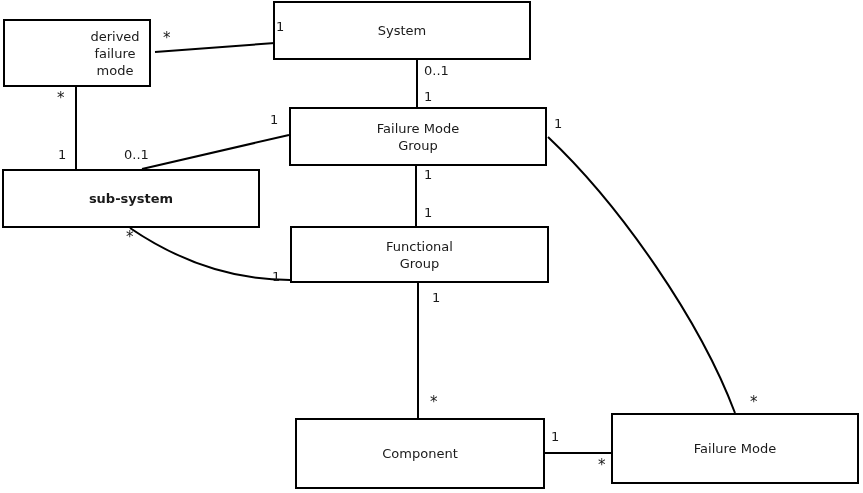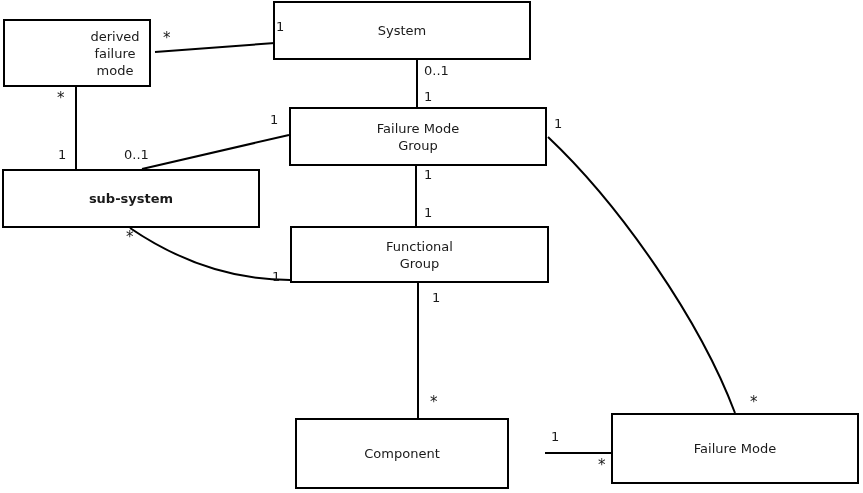--- a/index.html
+++ b/index.html
@@ -89,21 +89,21 @@
         <div class="node-label">Failure Mode
 Group</div>
       </div>
       <div class="node" style="left: 2px; top: 169px; width: 258px; height: 59px; font-weight: bold;">
         <div class="node-label">sub-system</div>
       </div>
       <div class="node" style="left: 290px; top: 226px; width: 259px; height: 57px;">
         <div class="node-label">Functional
 Group</div>
       </div>
-      <div class="node" style="left: 295px; top: 418px; width: 214px; height: 71px;">
+      <div class="node" style="left: 295px; top: 418px; width: 250px; height: 71px;">
         <div class="node-label">Component</div>
       </div>
       <div class="node" style="left: 611px; top: 413px; width: 248px; height: 71px;">
         <div class="node-label">Failure Mode</div>
       </div>
     </div>
   <div id="mult-layer">
       <span class="mult star" style="left: 163px; top: 32px;">*</span>
       <span class="mult" style="left: 276px; top: 20px;">1</span>
       <span class="mult star" style="left: 57px; top: 92px;">*</span>

